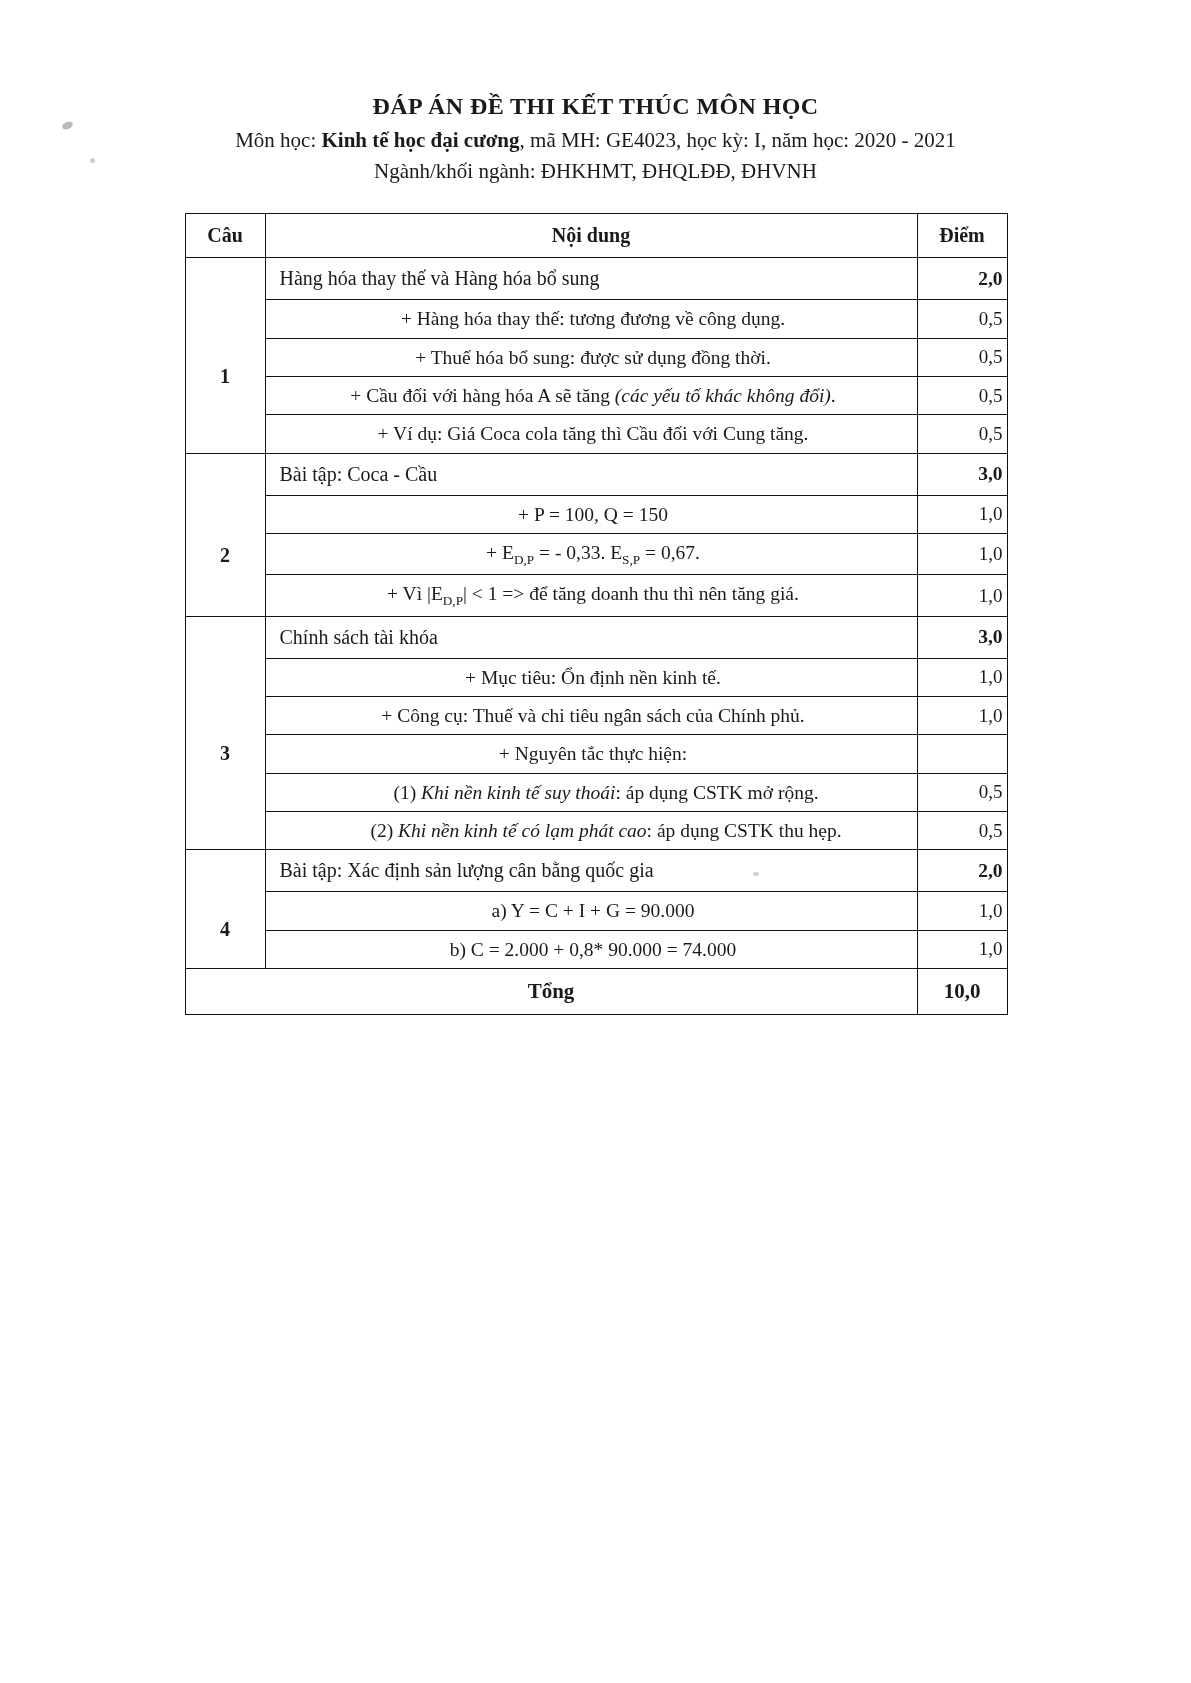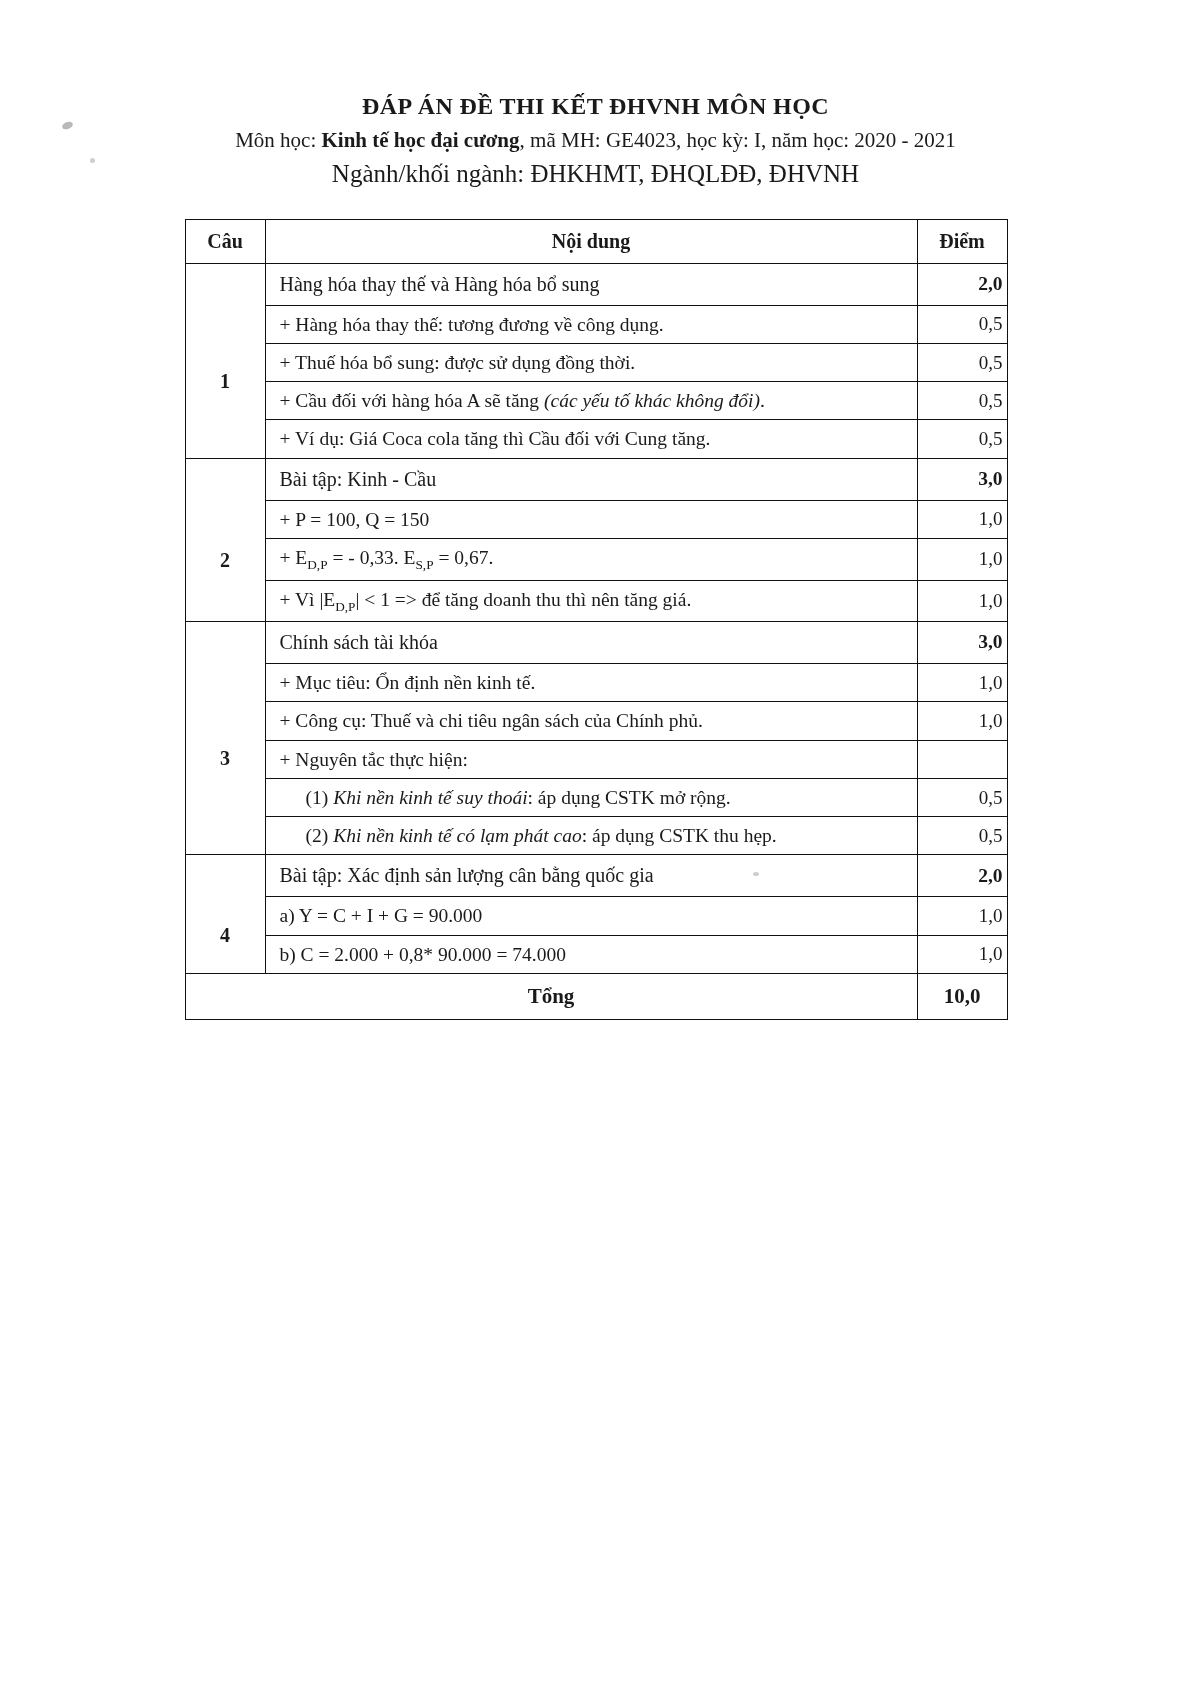--- a/index.html
+++ b/index.html
@@ -35,21 +35,21 @@
   }
   .doc-subtitle {
     font-size: 21px;
     margin: 0 0 4px 0;
     line-height: 1.3;
   }
   .doc-subtitle b {
     font-weight: bold;
   }
   .doc-subtitle2 {
-    font-size: 25px;
+    font-size: 21px;
     margin: 0;
     line-height: 1.3;
   }
 
   .table-wrap {
     margin: 28px auto 0 auto;
     width: 822px;
   }
   table.answers {
     border-collapse: collapse;
@@ -88,20 +88,21 @@
   }
   .hdr-row-title {
     font-weight: normal;
     font-size: 20px;
     padding: 9px 10px 9px 14px;
   }
   .sub-line {
     padding: 5px 10px 5px 14px;
     font-size: 19.5px;
     line-height: 1.4;
+    text-align: center;
   }
   .indent {
     padding-left: 40px;
   }
   em, .ital {
     font-style: italic;
   }
   sub {
     font-size: 0.68em;
     vertical-align: sub;
@@ -126,21 +127,21 @@
 </head>
 <body>
 
 <div class="page">
 
   <div class="speck speck1"></div>
   <div class="speck speck2"></div>
   <div class="speck speck3"></div>
 
   <div class="header">
-    <div class="doc-title">ĐÁP ÁN ĐỀ THI KẾT ĐHVNH MÔN HỌC</div>
+    <div class="doc-title">ĐÁP ÁN ĐỀ THI KẾT THÚC MÔN HỌC</div>
     <div class="doc-subtitle">
       <span>Môn học: </span><b>Kinh tế học đại cương</b><span>, mã MH: GE4023, học kỳ: I, năm học: 2020 - 2021</span>
     </div>
     <div class="doc-subtitle2">Ngành/khối ngành: ĐHKHMT, ĐHQLĐĐ, ĐHVNH</div>
   </div>
 
   <div class="table-wrap">
     <table class="answers">
       <colgroup>
         <col class="c-cau">
@@ -174,21 +175,21 @@
           <td class="sub-line nb">+ Cầu đối với hàng hóa A sẽ tăng <em>(các yếu tố khác không đổi)</em>.</td>
           <td class="diem nb">0,5</td>
         </tr>
         <tr>
           <td class="sub-line nb">+ Ví dụ: Giá Coca cola tăng thì Cầu đối với Cung tăng.</td>
           <td class="diem nb">0,5</td>
         </tr>
 
         <tr>
           <td class="cau-cell nb-bottom"></td>
-          <td class="hdr-row-title">Bài tập: Kinh - Cầu</td>
+          <td class="hdr-row-title">Bài tập: Coca - Cầu</td>
           <td class="diem bold">3,0</td>
         </tr>
         <tr>
           <td class="cau-cell nb" rowspan="3">2</td>
           <td class="sub-line">+ P = 100, Q = 150</td>
           <td class="diem nb">1,0</td>
         </tr>
         <tr>
           <td class="sub-line nb">+ E<sub>D,P</sub> = - 0,33. E<sub>S,P</sub> = 0,67.</td>
           <td class="diem nb">1,0</td>

